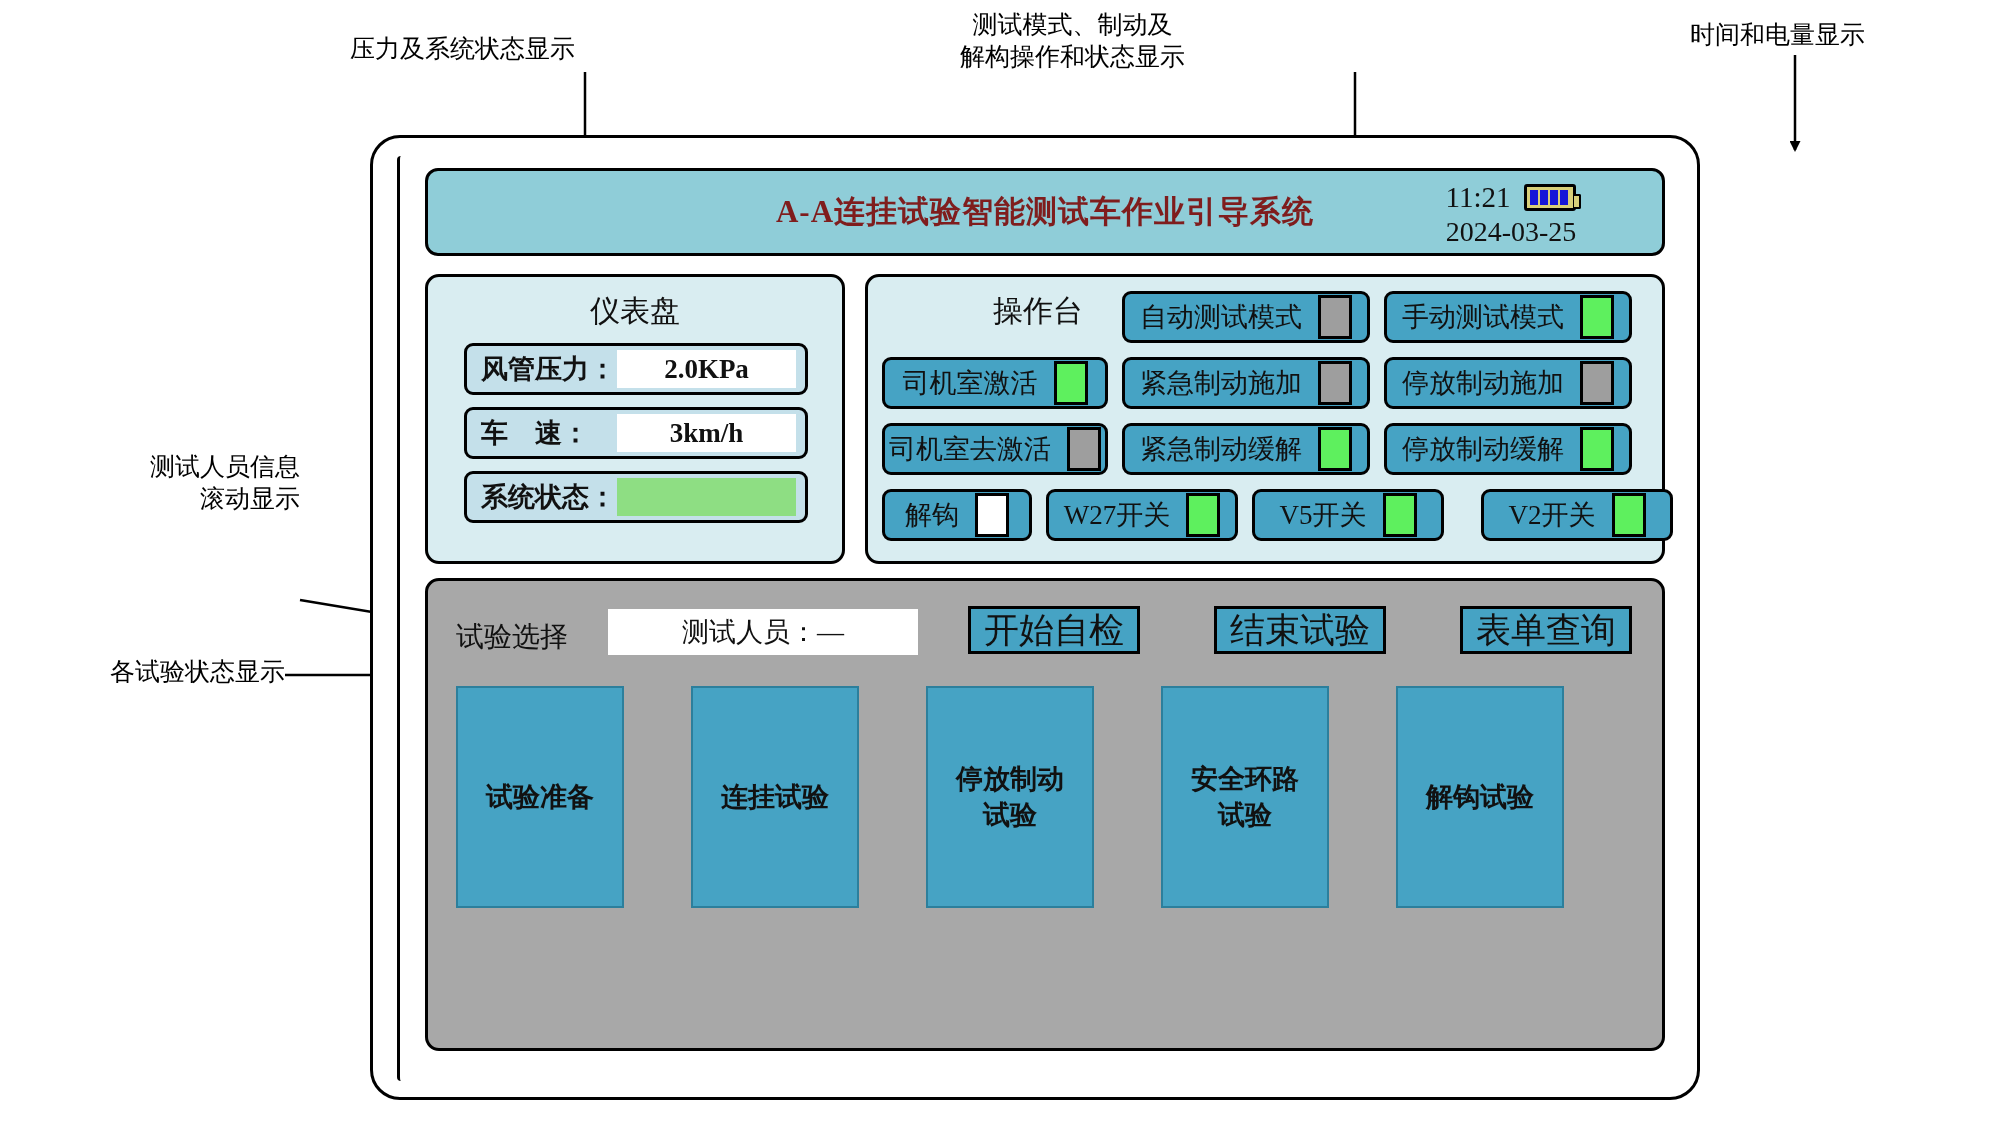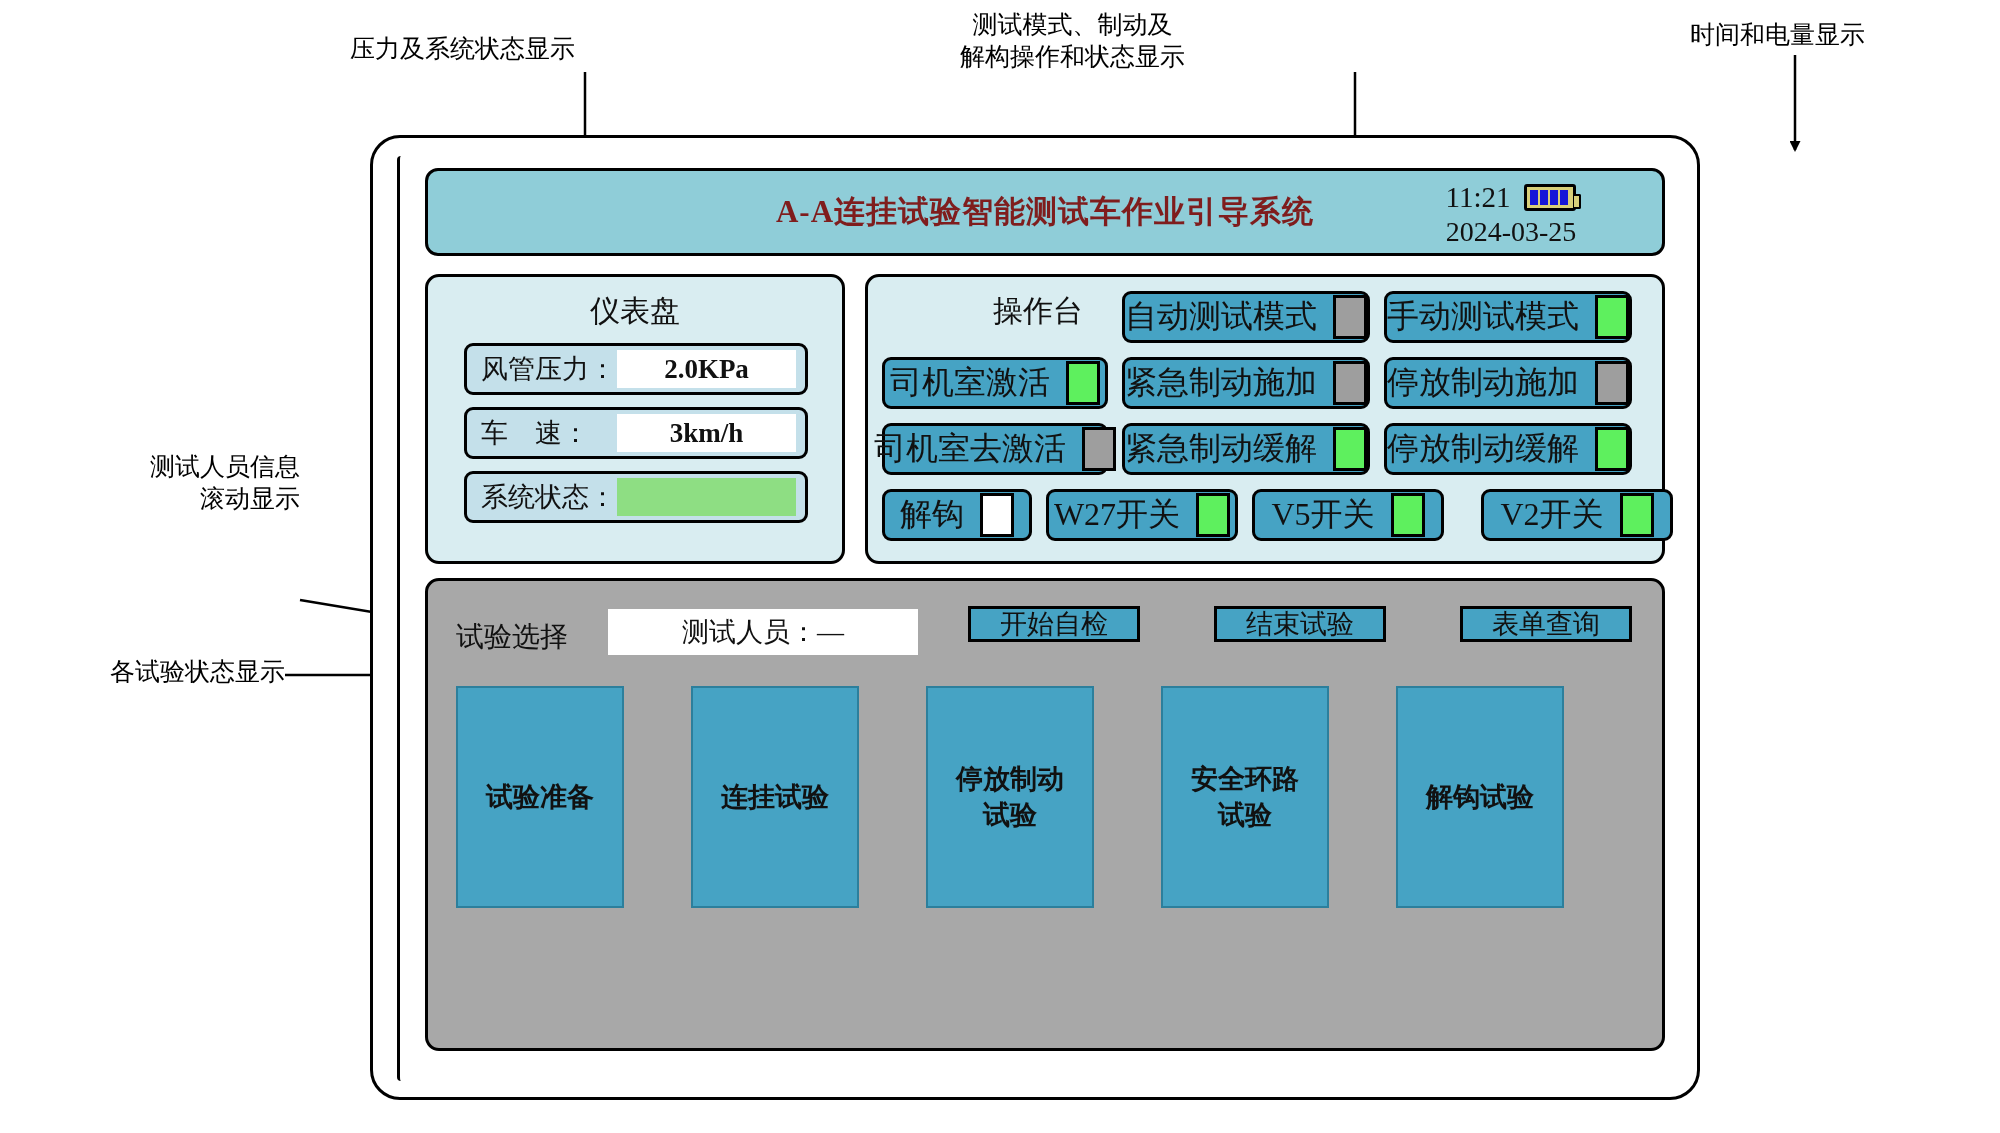--- a/index.html
+++ b/index.html
@@ -112,37 +112,38 @@
     border:3px solid #000;
     border-radius:9px;
     display:flex; align-items:center;
   }
   .gauge-row.r1 { top:66px; }
   .gauge-row.r2 { top:130px; }
   .gauge-row.r3 { top:194px; }
   .gauge-label {
     font-size:27px; color:#111; padding-left:14px; width:150px;
     white-space:pre;
+    font-weight:bold;
   }
   .gauge-value {
     flex:1; margin-right:9px; height:38px;
     background:#ffffff;
     display:flex; align-items:center; justify-content:center;
     font-size:27px; font-weight:bold; color:#111;
   }
   .gauge-value.green { background:#8ede83; }
 
   
   .cbtn {
     position:absolute;
     background:#46a3c4;
     border:3px solid #000;
     border-radius:9px;
     display:flex; align-items:center; justify-content:center;
-    font-size:32px; color:#111;
+    font-size:27px; color:#111;
   }
   .cbtn .lbl { white-space:nowrap; }
   .led {
     width:34px; height:44px;
     border:3px solid #000;
     margin-left:16px;
     flex:none;
   }
   .led.green { background:#5ef05e; }
   .led.gray  { background:#9e9e9e; }
@@ -163,25 +164,25 @@
   }
   .operator-field {
     position:absolute; left:180px; top:28px;
     width:310px; height:46px;
     background:#ffffff;
     display:flex; align-items:center; justify-content:center;
     font-size:27px; color:#111;
   }
   .top-btn {
     position:absolute; top:25px;
-    width:172px; height:36px;
+    width:172px; height:48px;
     background:#46a3c4;
     border:3px solid #000;
     display:flex; align-items:center; justify-content:center;
-    font-size:27px; color:#111;
+    font-size:35px; color:#111;
   }
   .test-card {
     position:absolute; top:105px;
     width:168px; height:222px;
     background:#46a3c4;
     border:2px solid #2c7f9c;
     display:flex; align-items:center; justify-content:center;
     text-align:center;
     font-size:27px; color:#111; font-weight:bold;
     line-height:1.35;

